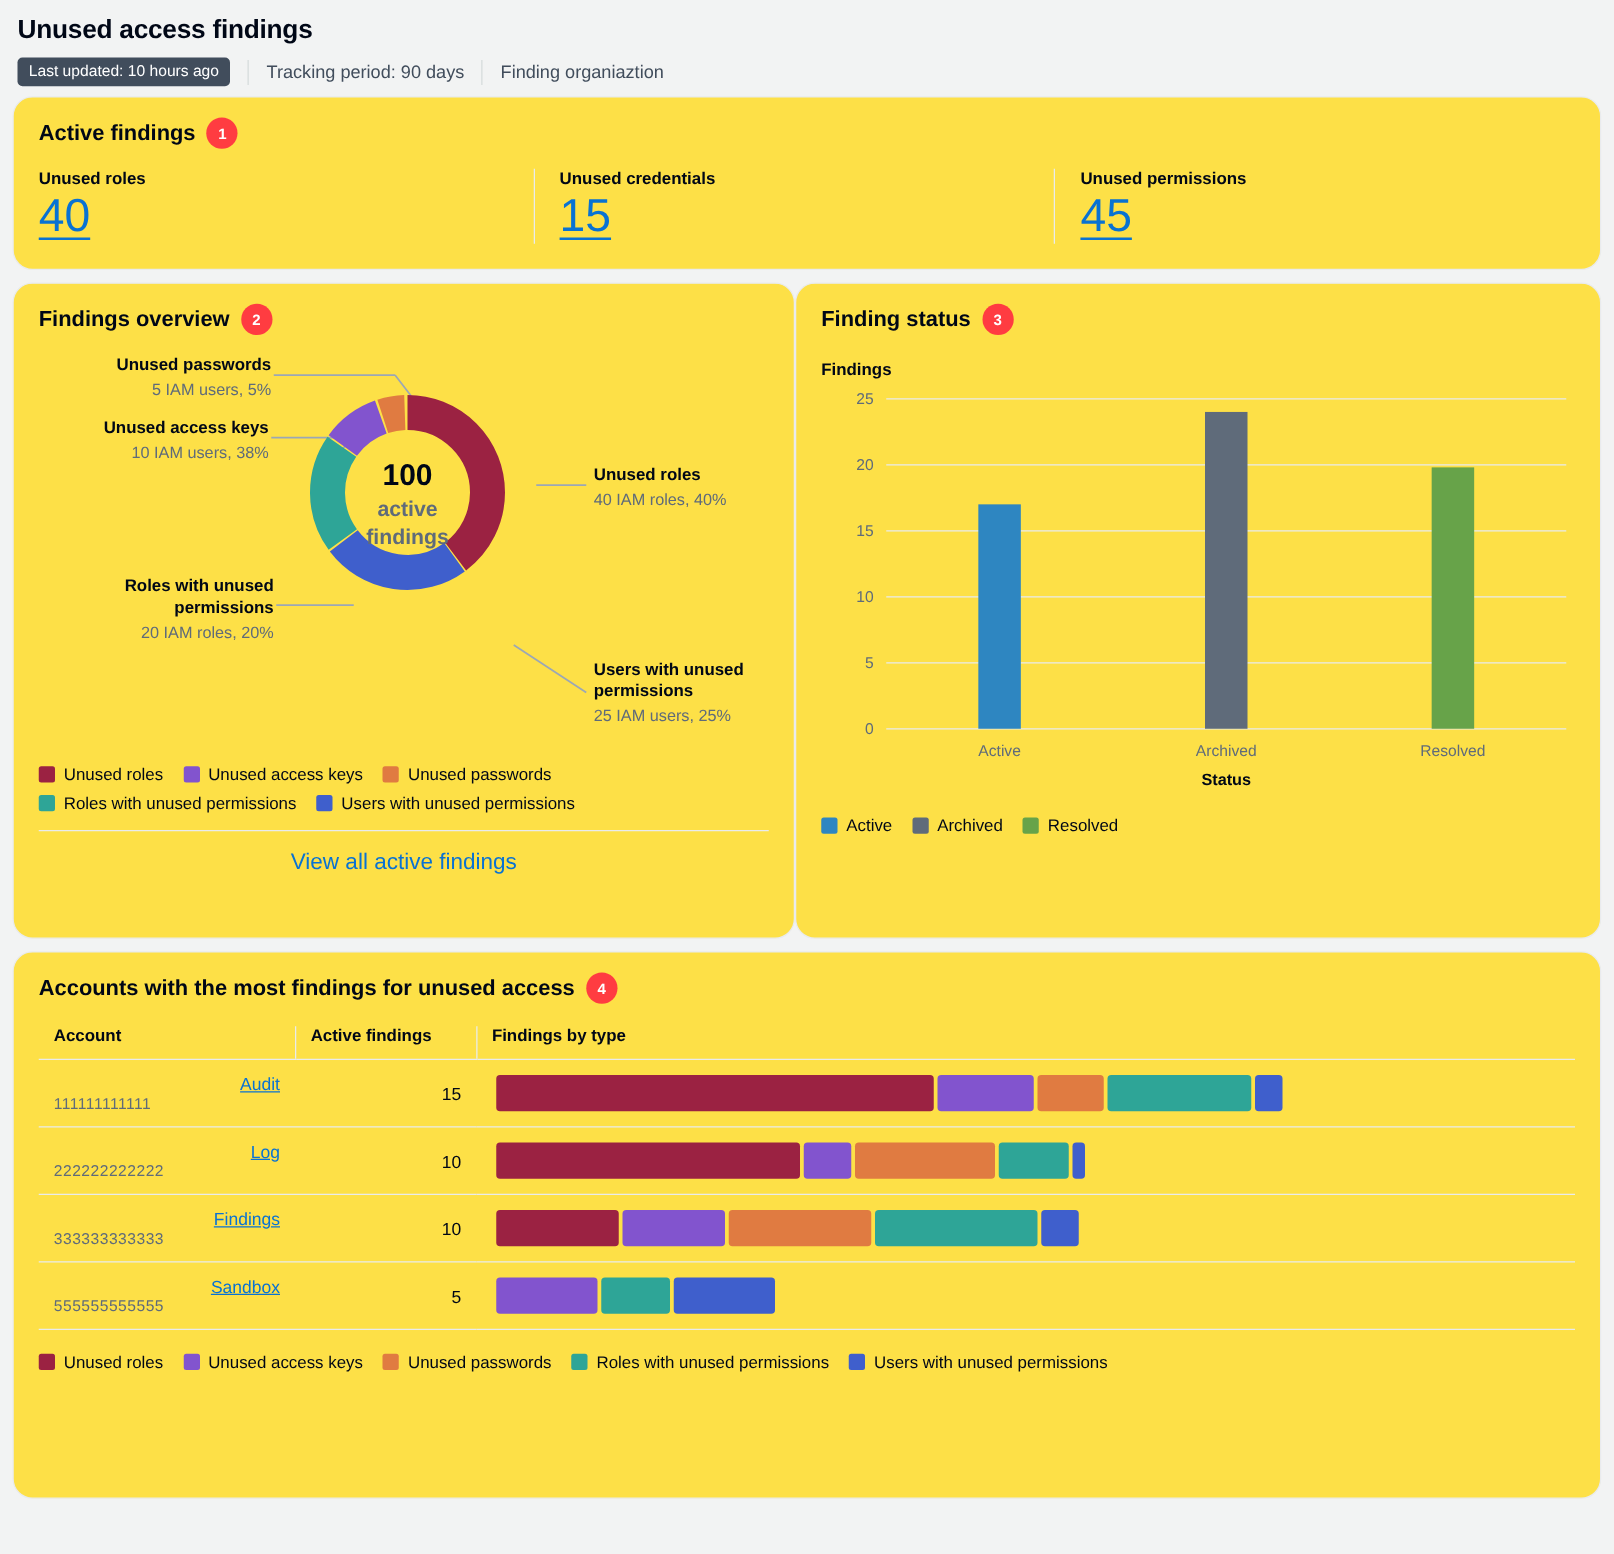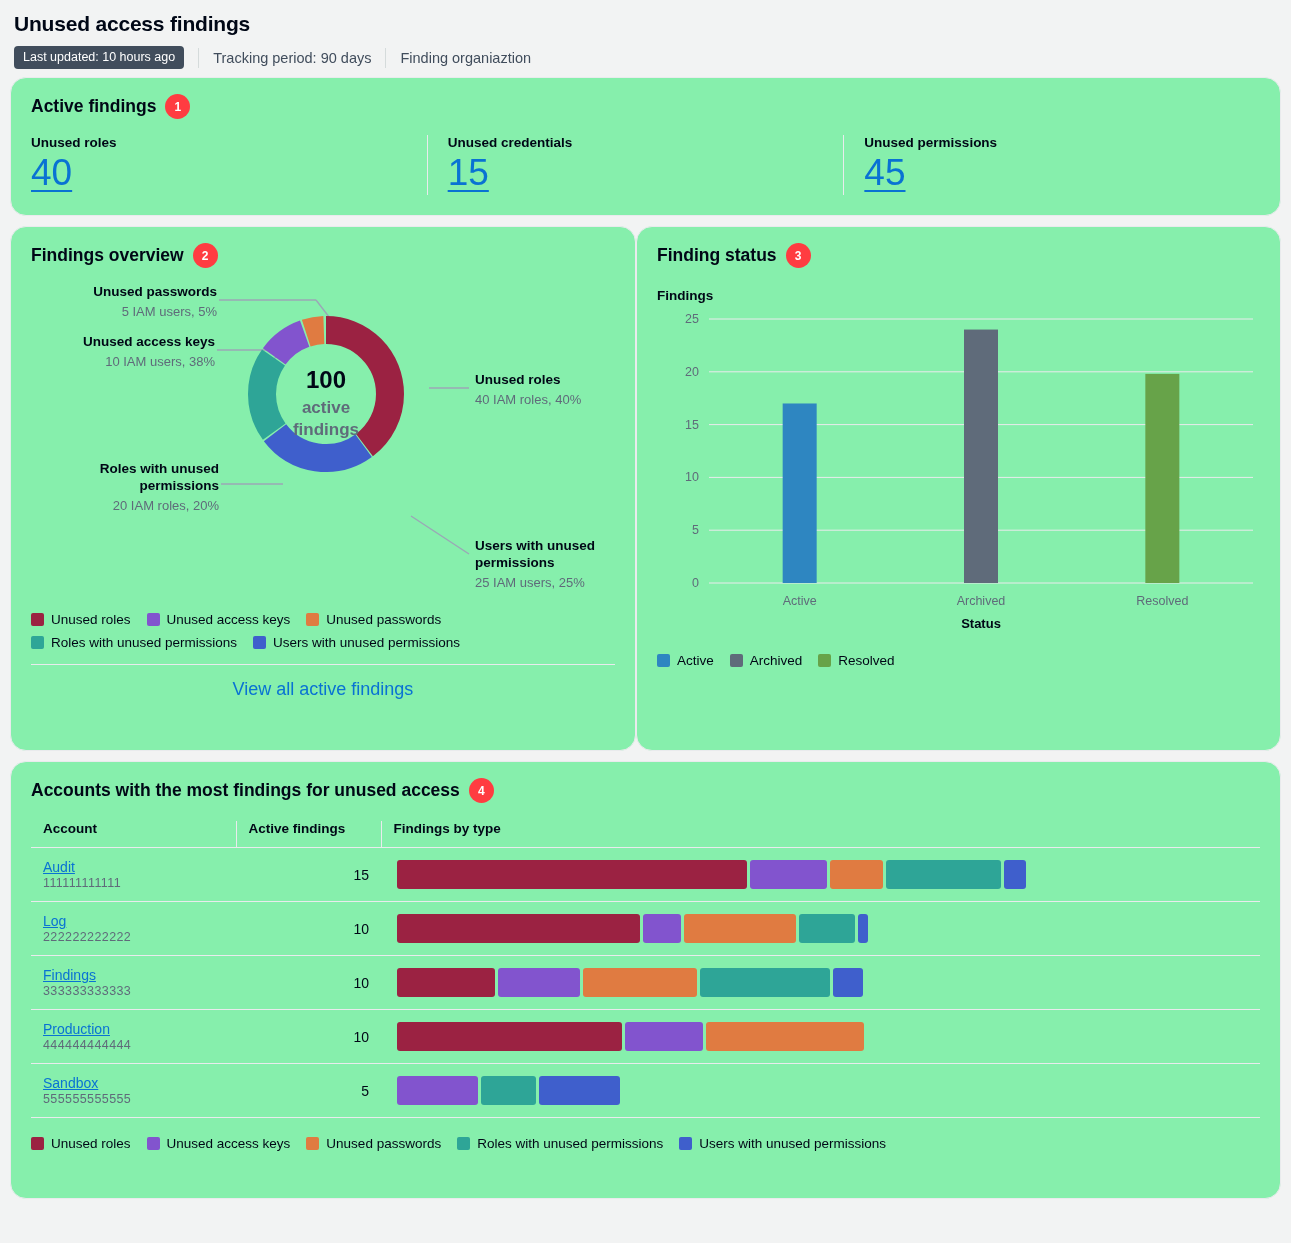--- a/index.html
+++ b/index.html
@@ -26,21 +26,21 @@
   .ph-right { width: 565px; }
   .sel-label { font-size: 13.5px; font-weight: bold; color: #000716; margin-bottom: 6px; }
   .select-box {
     height: 32px; border: 1px solid #7d8998; border-radius: 8px; background: #fff;
     display: flex; align-items: center; padding: 0 10px 0 12px; cursor: pointer;
   }
   .select-value { flex: 1; font-size: 14px; color: #16191f; white-space: nowrap; overflow: hidden; }
   .caret { color: #0972d3; font-size: 11px; margin-left: 6px; }
 
   
-  .card { background: #86efac; border: 1px solid #e9ebed; border-radius: 16px; }
+  .card { background: #fde047; border: 1px solid #e9ebed; border-radius: 16px; }
   .card-title-row { display: flex; align-items: center; gap: 9px; }
   .card-title { font-size: 17.5px; font-weight: bold; color: #000716; }
   .num-badge {
     width: 25px; height: 25px; border-radius: 50%; background: #ff3c41; color: #fff;
     font-size: 12px; font-weight: bold; display: flex; align-items: center; justify-content: center;
   }
 
   
   .active-card { margin: 0 10px; height: 139px; padding: 16px 20px; }
   .kpi-row { display: flex; margin-top: 16px; }
@@ -88,21 +88,21 @@
   table.acc { width: 100%; border-collapse: collapse; margin-top: 18px; table-layout: fixed; }
   table.acc th {
     text-align: left; font-size: 13.5px; font-weight: bold; color: #000716;
     padding: 0 12px 11px 12px; border-bottom: 1px solid #e9ebed;
   }
   th.c-acct { width: 205px; }
   th.c-cnt { width: 145px; text-align: right; border-left: 1px solid #e9ebed; }
   th.c-bars { border-left: 1px solid #e9ebed; padding-left: 16px; margin-top: 38px; }
   table.acc td { padding: 11px 12px; border-bottom: 1px solid #e9ebed; vertical-align: middle; }
   td.c-cnt { text-align: right; font-size: 14px; color: #000716; }
-  .acct-name { color: #0972d3; font-size: 14px; text-decoration: underline; cursor: pointer; }
+  .acct-name { color: #0972d3; font-size: 14px; text-decoration: underline; cursor: pointer; text-align: right; }
   .acct-id { color: #5f6b7a; font-size: 12.5px; margin-top: 1px; letter-spacing: 0.4px; }
   .stack { display: flex; gap: 3px; height: 29px; }
   .seg { border-radius: 3px; height: 29px; }
   .table-legend { margin-top: 18px; }
 </style>
 </head>
 <body>
 
 <div class="page-header">
   <div class="ph-left">
@@ -184,21 +184,21 @@
       </div>
       <div class="cal cal-left" style="left:0;top:185px;width:188px">
         <div class="cal-title" style="white-space:pre-line">Roles with unused
 permissions</div>
         <div class="cal-sub">20 IAM roles, 20%</div>
       </div>
       <div class="cal cal-right" style="left:444px;top:96px;width:160px">
         <div class="cal-title">Unused roles</div>
         <div class="cal-sub">40 IAM roles, 40%</div>
       </div>
-      <div class="cal cal-right" style="left:444px;top:262px;width:160px">
+      <div class="cal cal-right" style="left:444px;top:252px;width:160px">
         <div class="cal-title" style="white-space:pre-line">Users with unused
 permissions</div>
         <div class="cal-sub">25 IAM users, 25%</div>
       </div>
     </div>
 
     <div class="legend" style="margin-top:6px;max-width:470px">
       <span class="leg-item">
         <span class="swatch" style="background:#9b2242"></span>
         <span>Unused roles</span>
@@ -334,34 +334,20 @@
               <div class="seg" style="width: 98px; background: rgb(155, 34, 66);"></div>
               <div class="seg" style="width: 82px; background: rgb(130, 84, 206);"></div>
               <div class="seg" style="width: 114px; background: rgb(224, 123, 65);"></div>
               <div class="seg" style="width: 130px; background: rgb(46, 165, 151);"></div>
               <div class="seg" style="width: 30px; background: rgb(63, 95, 204);"></div>
             </div>
           </td>
         </tr>
         <tr>
           <td>
-            <div class="acct-name">Production</div>
-            <div class="acct-id">444444444444</div>
-          </td>
-          <td class="c-cnt">10</td>
-          <td style="padding-left: 16px;">
-            <div class="stack">
-              <div class="seg" style="width: 225px; background: rgb(155, 34, 66);"></div>
-              <div class="seg" style="width: 78px; background: rgb(130, 84, 206);"></div>
-              <div class="seg" style="width: 158px; background: rgb(224, 123, 65);"></div>
-            </div>
-          </td>
-        </tr>
-        <tr>
-          <td>
             <div class="acct-name">Sandbox</div>
             <div class="acct-id">555555555555</div>
           </td>
           <td class="c-cnt">5</td>
           <td style="padding-left: 16px;">
             <div class="stack">
               <div class="seg" style="width: 81px; background: rgb(130, 84, 206);"></div>
               <div class="seg" style="width: 55px; background: rgb(46, 165, 151);"></div>
               <div class="seg" style="width: 81px; background: rgb(63, 95, 204);"></div>
             </div>

